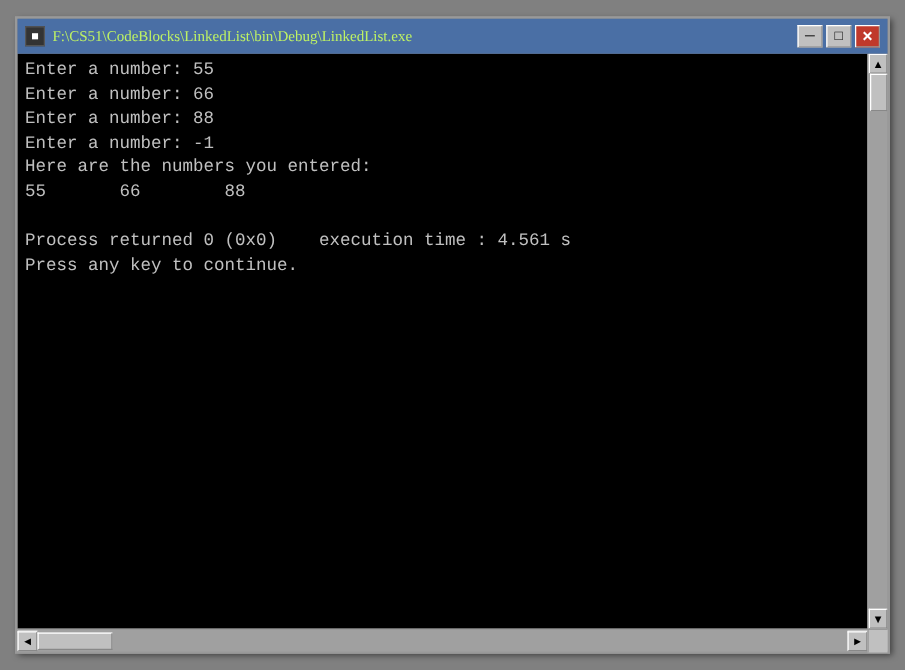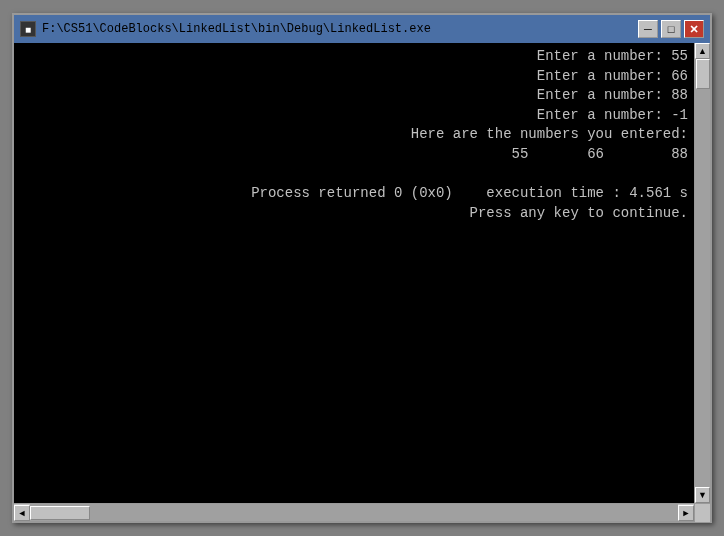--- a/index.html
+++ b/index.html
@@ -49,23 +49,23 @@
       background: #333;
       border: 1px solid #555;
       display: flex;
       align-items: center;
       justify-content: center;
       font-size: 10px;
       color: white;
     }
 
     .title-bar-text {
-      color: #000000;
+      color: #bef264;
       font-size: 12px;
-      font-family: Liberation Mono, monospace;
+      font-family: Liberation Serif, serif;
     }
 
     .title-bar-buttons {
       display: flex;
       gap: 3px;
     }
 
     .tb-btn {
       width: 20px;
       height: 18px;
@@ -96,21 +96,20 @@
     .console-area {
       flex: 1;
       background: #000000;
       color: #c0c0c0;
       font-family: 'Courier New', Courier, monospace;
       font-size: 14px;
       padding: 4px 6px;
       overflow: hidden;
       white-space: pre;
       line-height: 1.4;
-      text-align: right;
     }
 
     .scrollbar-v {
       width: 16px;
       background: #c0c0c0;
       display: flex;
       flex-direction: column;
       border-left: 1px solid #999;
       flex-shrink: 0;
     }

